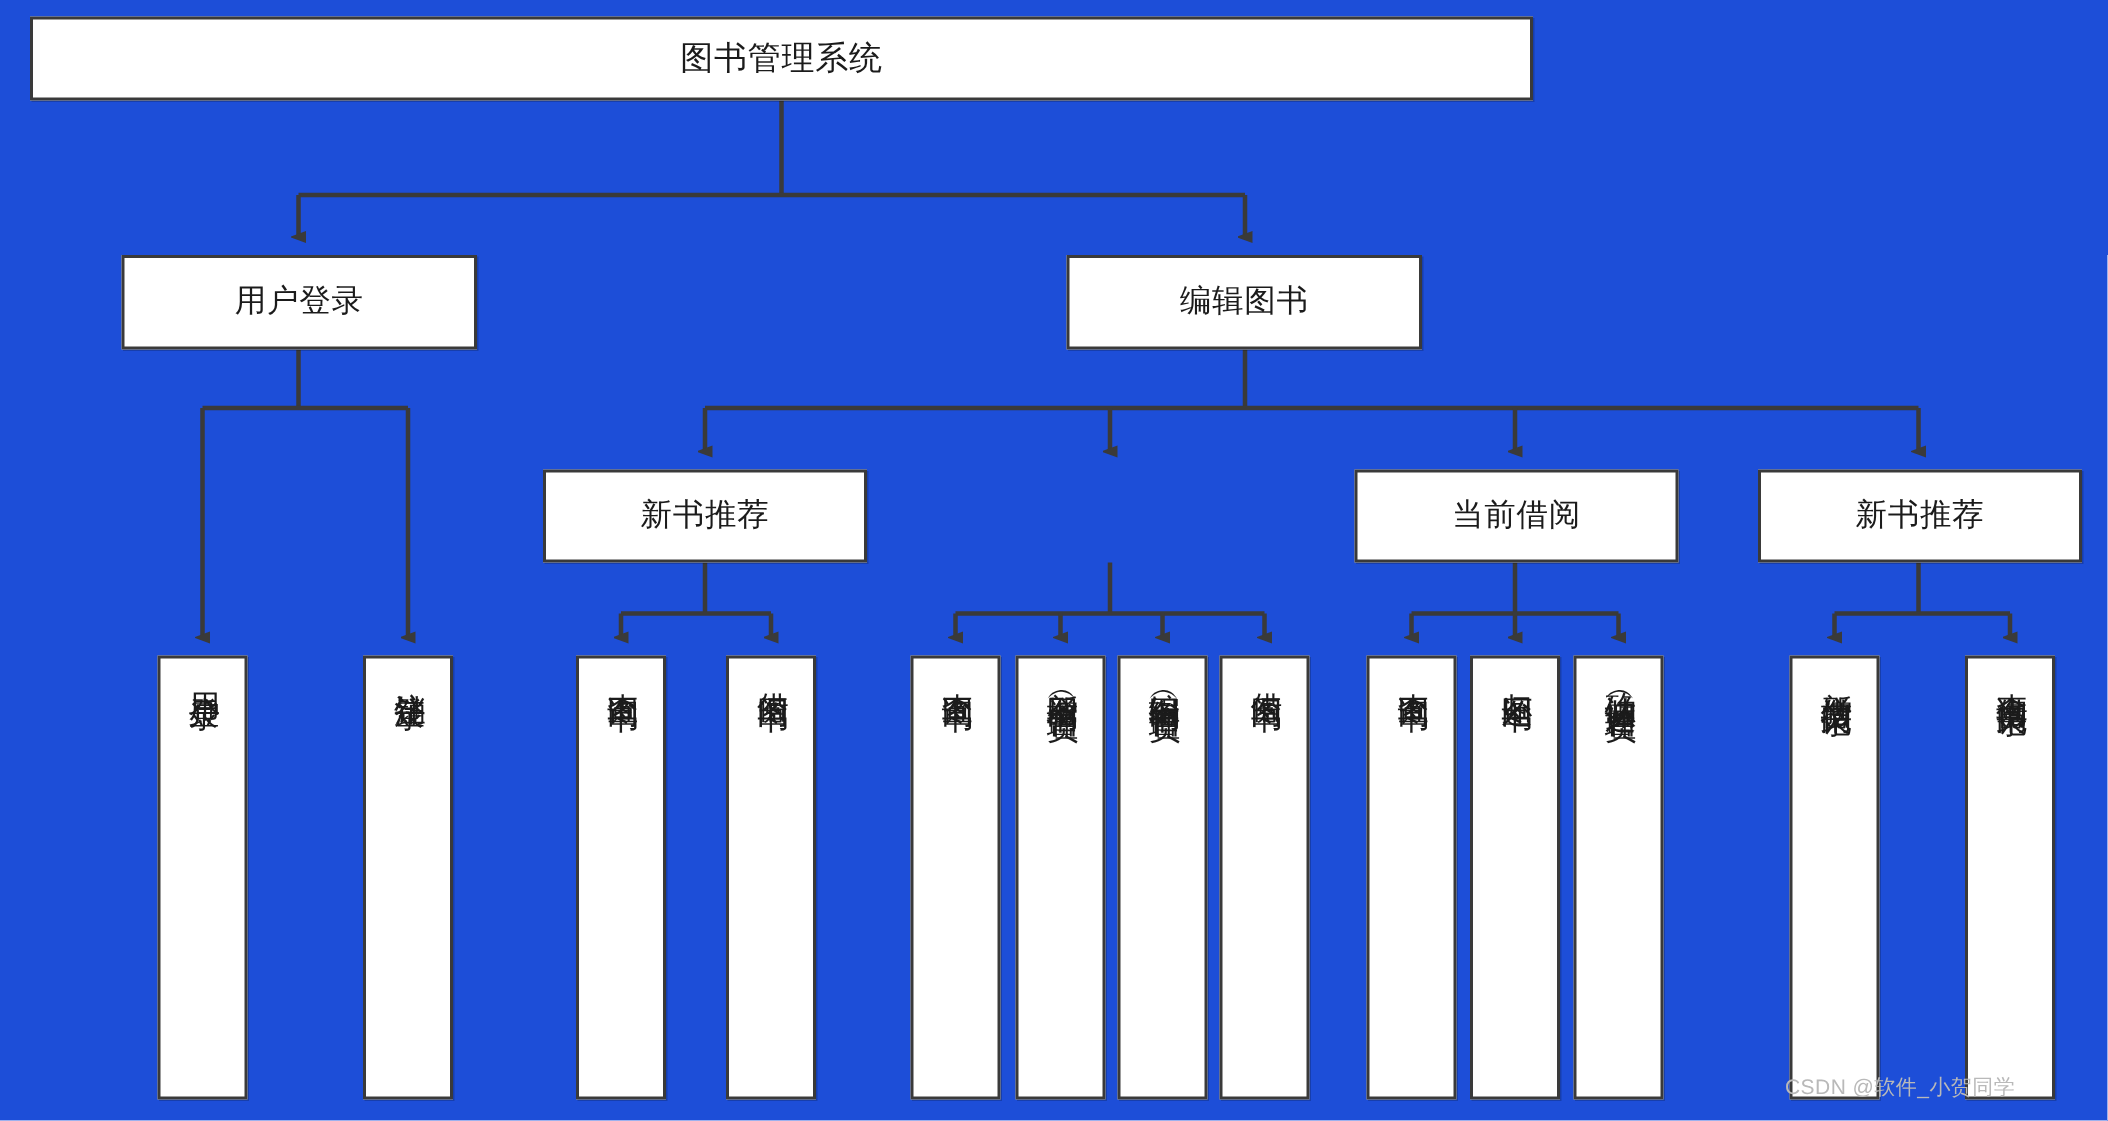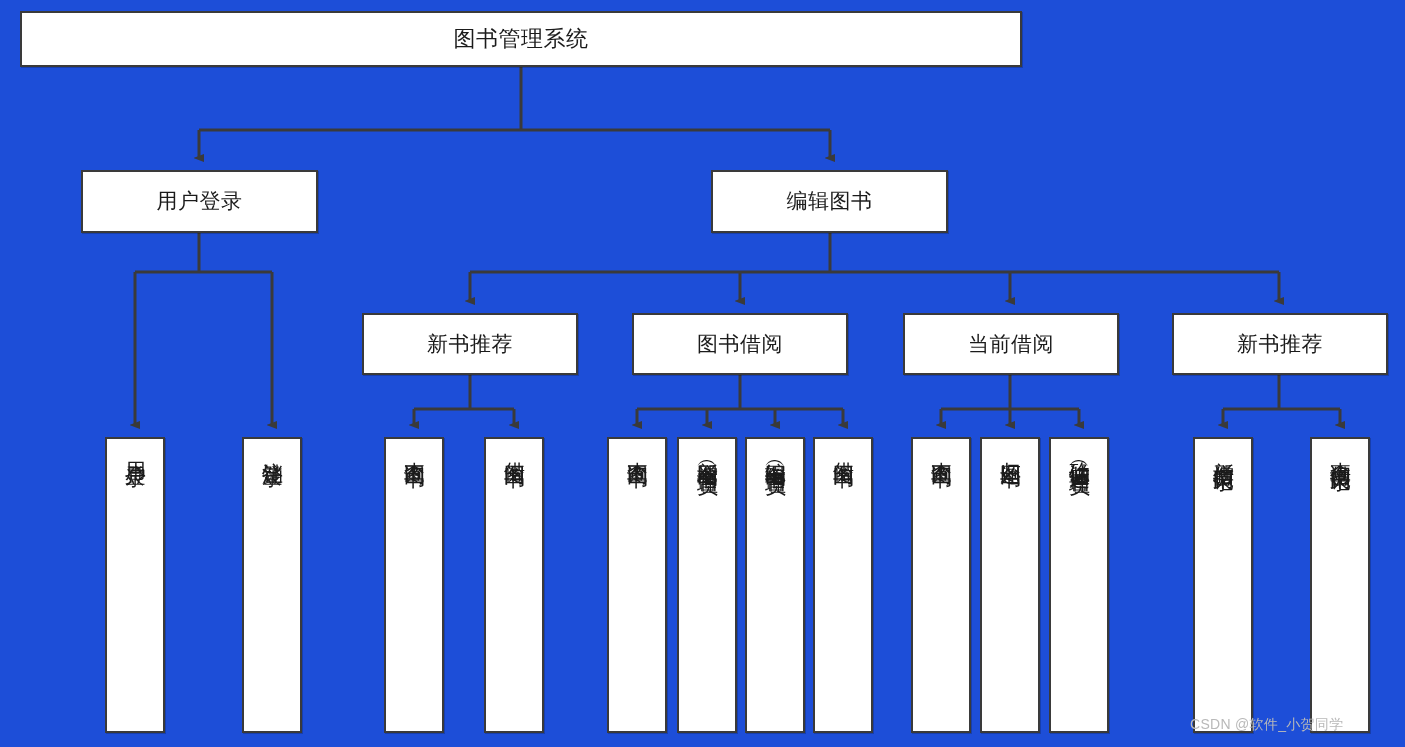--- a/index.html
+++ b/index.html
@@ -129,23 +129,20 @@
   <div class="node horiz" style="left:81px; top:170px; width:237px; height:63px;">
     <span class="label">用户登录</span>
   </div>
   <div class="node horiz" style="left:711px; top:170px; width:237px; height:63px;">
     <span class="label">编辑图书</span>
   </div>
 
   <div class="node horiz" style="left:362px; top:313px; width:216px; height:62px;">
     <span class="label">新书推荐</span>
   </div>
-  <div class="node horiz" style="left:632px; top:313px; width:216px; height:62px;">
-    <span class="label">图书借阅</span>
-  </div>
   <div class="node horiz" style="left:903px; top:313px; width:216px; height:62px;">
     <span class="label">当前借阅</span>
   </div>
   <div class="node horiz" style="left:1172px; top:313px; width:216px; height:62px;">
     <span class="label">新书推荐</span>
   </div>
 
   <div class="node vert" style="left:105px; top:437px; width:60px; height:296px;">
     <span class="label">用户登录</span>
   </div>

